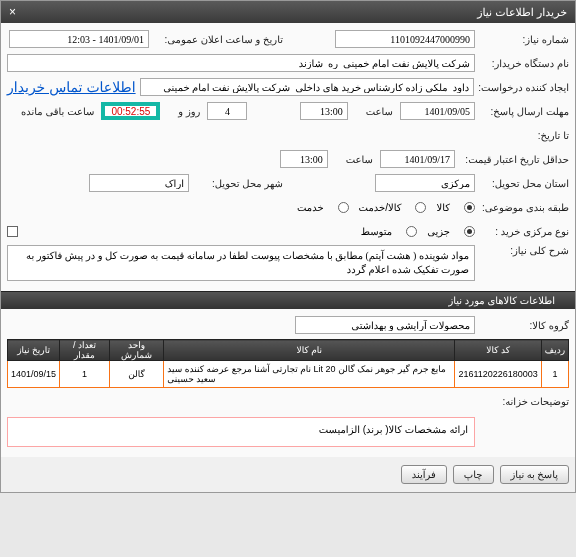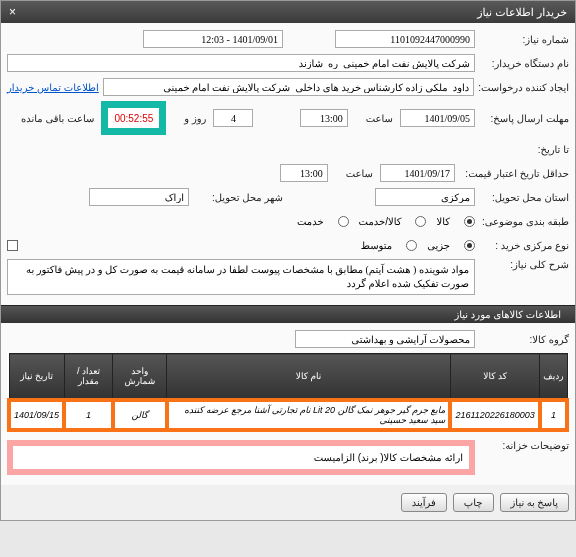--- a/index.html
+++ b/index.html
@@ -20,21 +20,21 @@
   color: #fff;
   padding: 4px 8px;
   font-size: 11px;
   display: flex;
   justify-content: space-between;
   align-items: center;
 }
 .section-bar {
   background: linear-gradient(#555, #333);
   color: #fff;
-  padding: 3px 14px;
+  padding: 3px 20px;
   font-size: 10px;
   border-top: 1px solid #222;
 }
 .content {
   padding: 6px;
   background: #fafafa;
 }
 .row {
   display: flex;
   align-items: center;
@@ -64,33 +64,33 @@
   font-family: Tahoma;
   direction: rtl;
 }
 .input-wide { width: 140px; }
 .input-full { flex: 1; }
 .input-date { width: 75px; }
 .input-time { width: 48px; }
 .input-num { width: 40px; text-align: center; }
 .countdown {
   background: #fff;
-  border: 7px solid #14b8a6;
+  border: 4px solid #14b8a6;
   padding: 2px 6px;
   font-size: 10px;
   color: #d00;
-  height: 34px;
+  height: 18px;
   display: inline-flex;
   align-items: center;
 }
 .link {
   color: #0055cc;
   text-decoration: underline;
   cursor: pointer;
-  font-size: 10px;
+  font-size: 14px;
 }
 .radio-group {
   display: flex;
   gap: 10px;
   align-items: center;
 }
 .radio-item {
   display: flex;
   align-items: center;
   gap: 14px;
@@ -135,39 +135,38 @@
 }
 table.data {
   width: 100%;
   border-collapse: collapse;
   font-size: 10px;
   background: #fff;
 }
 table.data th {
   background: linear-gradient(#555, #333);
   color: #fff;
-  padding: 12px 3px;
+  padding: 0 3px;
   border: 1px solid #222;
   font-weight: normal;
   font-size: 9px;
 }
 table.data td {
-  border: 4px solid #f97316;
+  border: 1px solid #f97316;
   padding: 3px;
   text-align: center;
   font-size: 9px;
-  font-style: italic;
 }
 .buyer-notes {
   background: #fff;
-  border: 6px solid #fca5a5;
+  border: 1px solid #fca5a5;
   padding: 6px;
   min-height: 30px;
   font-size: 10px;
-  margin-top: 0;
+  margin-top: 21px;
 }
 .button-row {
   display: flex;
   gap: 6px;
   padding: 8px 6px;
   background: #f0f0f0;
   justify-content: flex-start;
 }
 .btn {
   background: linear-gradient(#fefefe, #ddd);
@@ -203,20 +202,21 @@
   <div class="content">
     <div class="two-col">
       <div class="col">
         <div class="row">
           <span class="label">شماره نیاز:</span>
           <input class="input input-wide" readonly="" value="1101092447000990" style="">
         </div>
       </div>
       <div class="col">
         <div class="row">
+          <span class="label" style="min-width:130px">تاریخ و ساعت اعلان عمومی:</span>
           <input class="input input-wide" readonly="" value="1401/09/01 - 12:03" style="">
         </div>
       </div>
     </div>
 
     <div class="row">
       <span class="label">نام دستگاه خریدار:</span>
       <input class="input input-full" readonly="" value="شرکت پالایش نفت امام خمینی  ره  شازند" style="">
     </div>
 
@@ -322,21 +322,21 @@
           <th>نام کالا</th>
           <th>واحد شمارش</th>
           <th>تعداد / مقدار</th>
           <th>تاریخ نیاز</th>
         </tr>
       </thead>
       <tbody>
         <tr>
           <td>1</td>
           <td>2161120226180003</td>
-          <td style="text-align:right">مایع جرم گیر جوهر نمک گالن Lit 20 نام تجارتی آشنا مرجع عرضه کننده سید سعید حسینی</td>
+          <td style="text-align:left">مایع جرم گیر جوهر نمک گالن Lit 20 نام تجارتی آشنا مرجع عرضه کننده سید سعید حسینی</td>
           <td>گالن</td>
           <td>1</td>
           <td>1401/09/15</td>
         </tr>
       </tbody>
     </table>
 
     <div class="row" style="margin-top:8px; align-items:flex-start">
       <span class="label">توضیحات خزانه:</span>
       <div class="buyer-notes flex-grow">ارائه مشخصات کالا( برند) الزامیست</div>

